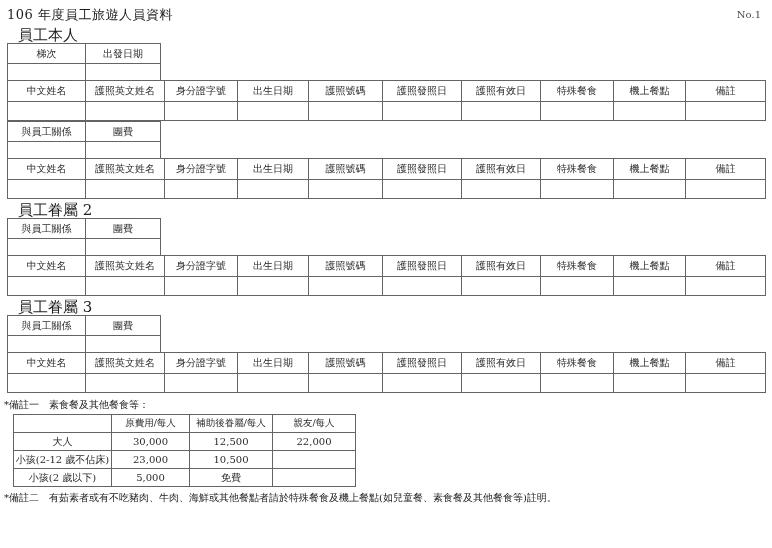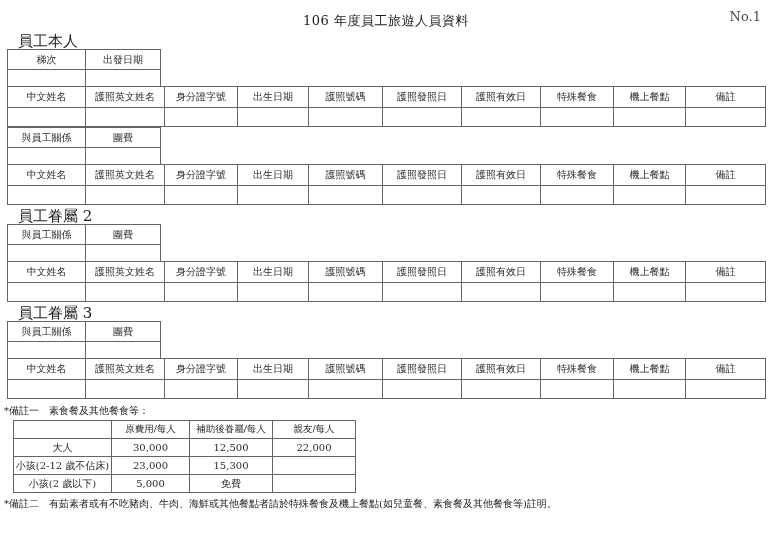--- a/index.html
+++ b/index.html
@@ -3,22 +3,22 @@
 <meta charset="utf-8">
 <style>
   * { margin:0; padding:0; box-sizing:border-box; }
   html,body { background:#ffffff; }
   body {
     width:772px; height:548px; overflow:hidden;
     font-family:"DejaVu Serif","Liberation Serif",serif;
     color:#2b2b2b;
   }
   .page { position:relative; width:772px; height:548px; padding:0 7px; background:#ffffff; }
-  .title { text-align:center; padding-top:13px; font-size:13px; line-height:15px; letter-spacing:0.5px; color:#1d1d1d; }
-  .page-no { position:absolute; top:9px; right:11px; font-size:13px; color:#4a4a4a; }
+  .title { padding-top:7px; font-size:13px; line-height:15px; letter-spacing:0.5px; color:#1d1d1d; }
+  .page-no { position:absolute; top:9px; right:11px; font-size:10px; color:#4a4a4a; }
 
   .section-label { font-size:15px; line-height:13px; margin:5px 0 1px 11px; color:#1c1c1c; }
   .section-first .section-label { margin-top:7px; }
 
   table { border-collapse:collapse; table-layout:fixed;padding-left:28px; }
   th, td {
     border:1px solid #646464; font-weight:normal; font-size:10px;
     text-align:center; vertical-align:middle; padding:0;
     overflow:hidden; white-space:nowrap; color:#2b2b2b;
   }
@@ -250,21 +250,21 @@
     </tr>
     <tr>
       <td>大人</td>
       <td>30,000</td>
       <td>12,500</td>
       <td>22,000</td>
     </tr>
     <tr>
       <td>小孩(2-12 歲不佔床)</td>
       <td>23,000</td>
-      <td>15,300</td>
+      <td>10,500</td>
       <td></td>
     </tr>
     <tr>
       <td>小孩(2 歲以下)</td>
       <td>5,000</td>
       <td>免費</td>
       <td></td>
     </tr>
   </tbody>
     </table>

